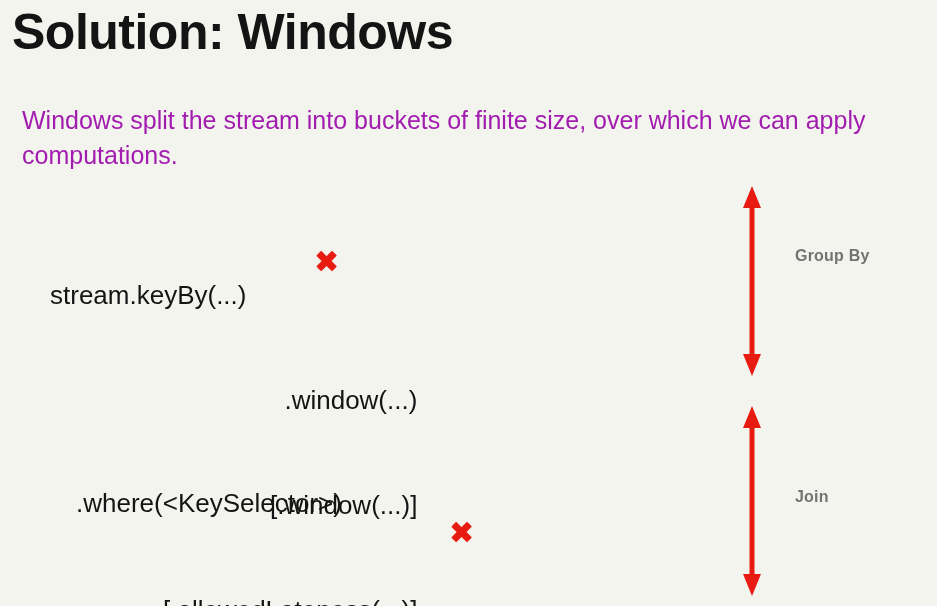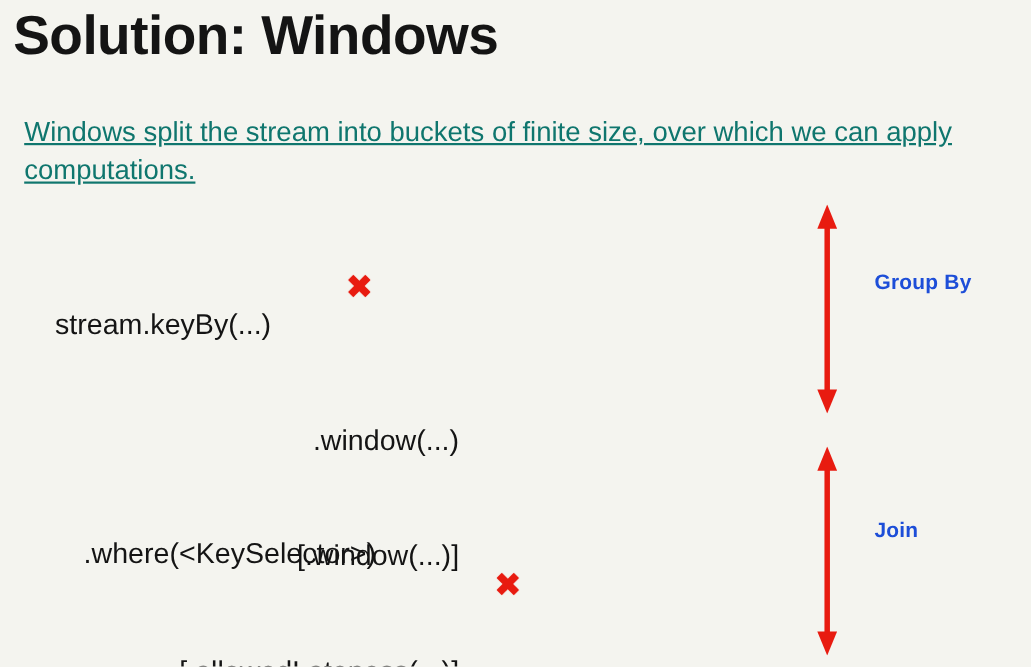--- a/index.html
+++ b/index.html
@@ -35,23 +35,22 @@
   }
 
   
   .body-text {
     position: absolute;
     left: 22px;
     top: 103px;
     width: 905px;
     font-size: 25px;
     line-height: 35px;
-    color: #0f766e;
+    color: #a21caf;
     font-weight: 400;
-    text-decoration: underline;
   }
 
   
   .code-block {
     position: absolute;
     font-family: "Liberation Sans", sans-serif;
     font-size: 26px;
     line-height: 35px;
     color: #141414;
     white-space: pre;
@@ -86,28 +85,28 @@
     position: absolute;
     width: 26px;
   }
   .arrow svg { display: block; }
   .arrow-group-by { left: 739px; top: 186px; }
   .arrow-join     { left: 739px; top: 406px; }
 
   
   .bracket-label {
     position: absolute;
-    font-size: 19px;
+    font-size: 16px;
     font-weight: 700;
-    color: #1d4ed8;
+    color: #737373;
     letter-spacing: 0.2px;
     white-space: nowrap;
   }
   .label-group-by { left: 795px; top: 247px; }
-  .label-join     { left: 795px; top: 472px; }
+  .label-join     { left: 795px; top: 488px; }
 
   
   .watermark {
     position: absolute;
     left: 757px;
     top: 545px;
     font-size: 25px;
     color: #d8d8d2;
     letter-spacing: 1px;
     white-space: nowrap;

